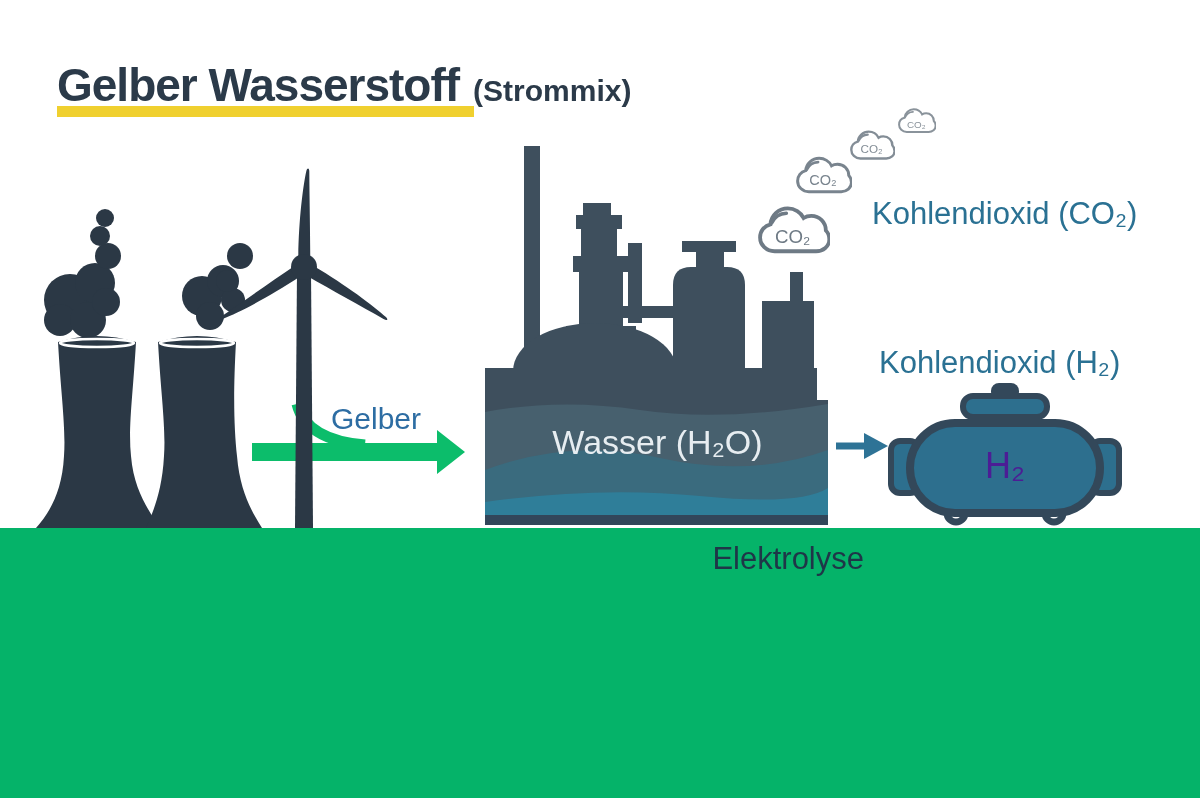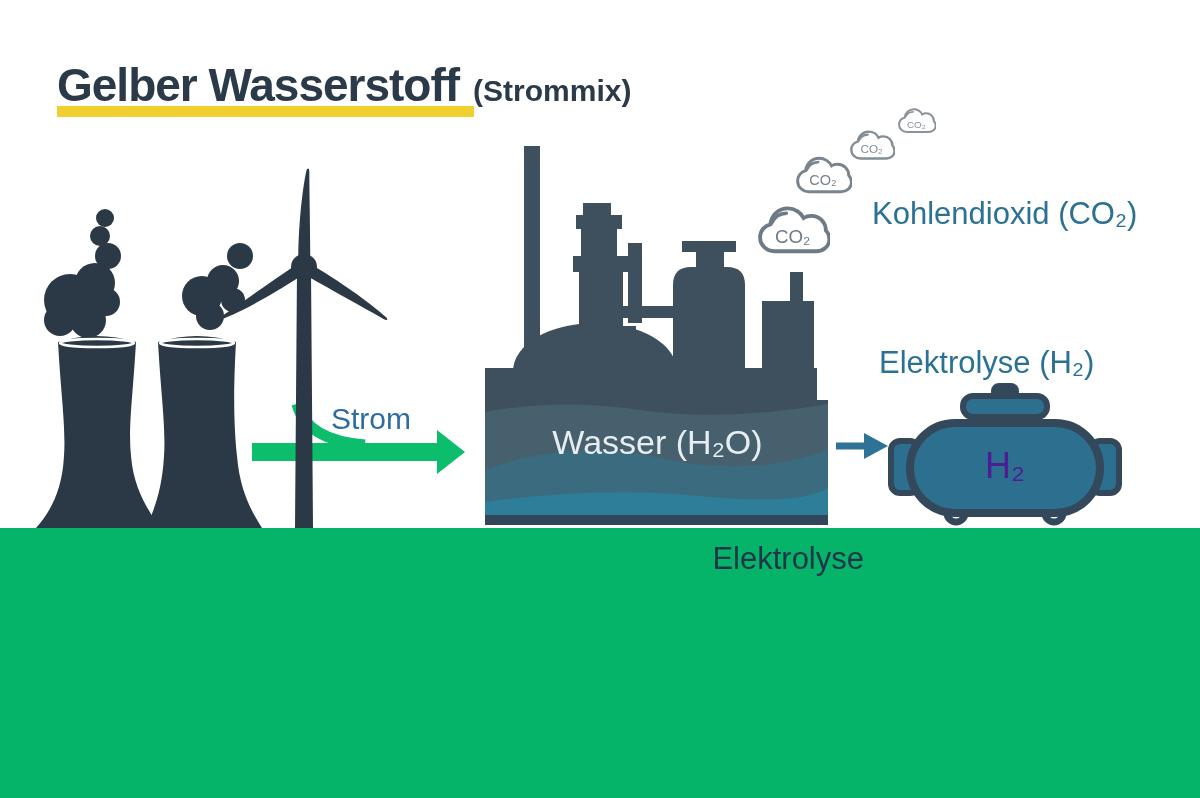--- a/index.html
+++ b/index.html
@@ -144,20 +144,20 @@
     <g>
       <rect x="991" y="383" width="28" height="17" rx="8" fill="#33485a"></rect>
       <rect x="963" y="396" width="84" height="21" rx="10" fill="#2d6f8e" stroke="#33485a" stroke-width="6"></rect>
       <rect x="997" y="415" width="16" height="14" fill="#33485a"></rect>
     </g>
     <rect x="891" y="441" width="28" height="52" rx="9" fill="#2d6f8e" stroke="#33485a" stroke-width="6"></rect>
     <rect x="1091" y="441" width="28" height="52" rx="9" fill="#2d6f8e" stroke="#33485a" stroke-width="6"></rect>
     <rect x="910" y="423" width="190" height="90" rx="45" fill="#2d6f8e" stroke="#33485a" stroke-width="8"></rect>
   </svg>
 
-  <div class="abs lbl" id="strom-label">Strom</div>
+  <div class="abs lbl" id="strom-label">Gelber</div>
   <div class="abs lbl" id="kohlendioxid-label">Kohlendioxid (CO₂)</div>
-  <div class="abs lbl" id="wasserstoff-label">Elektrolyse (H₂)</div>
+  <div class="abs lbl" id="wasserstoff-label">Kohlendioxid (H₂)</div>
   <div class="abs lbl" id="wasser-label">Wasser (H₂O)</div>
   <div class="abs lbl" id="h2-label">H₂</div>
   <div class="abs lbl" id="elektrolyse-label">Elektrolyse</div>
 
 </div>
 
 </body></html>

